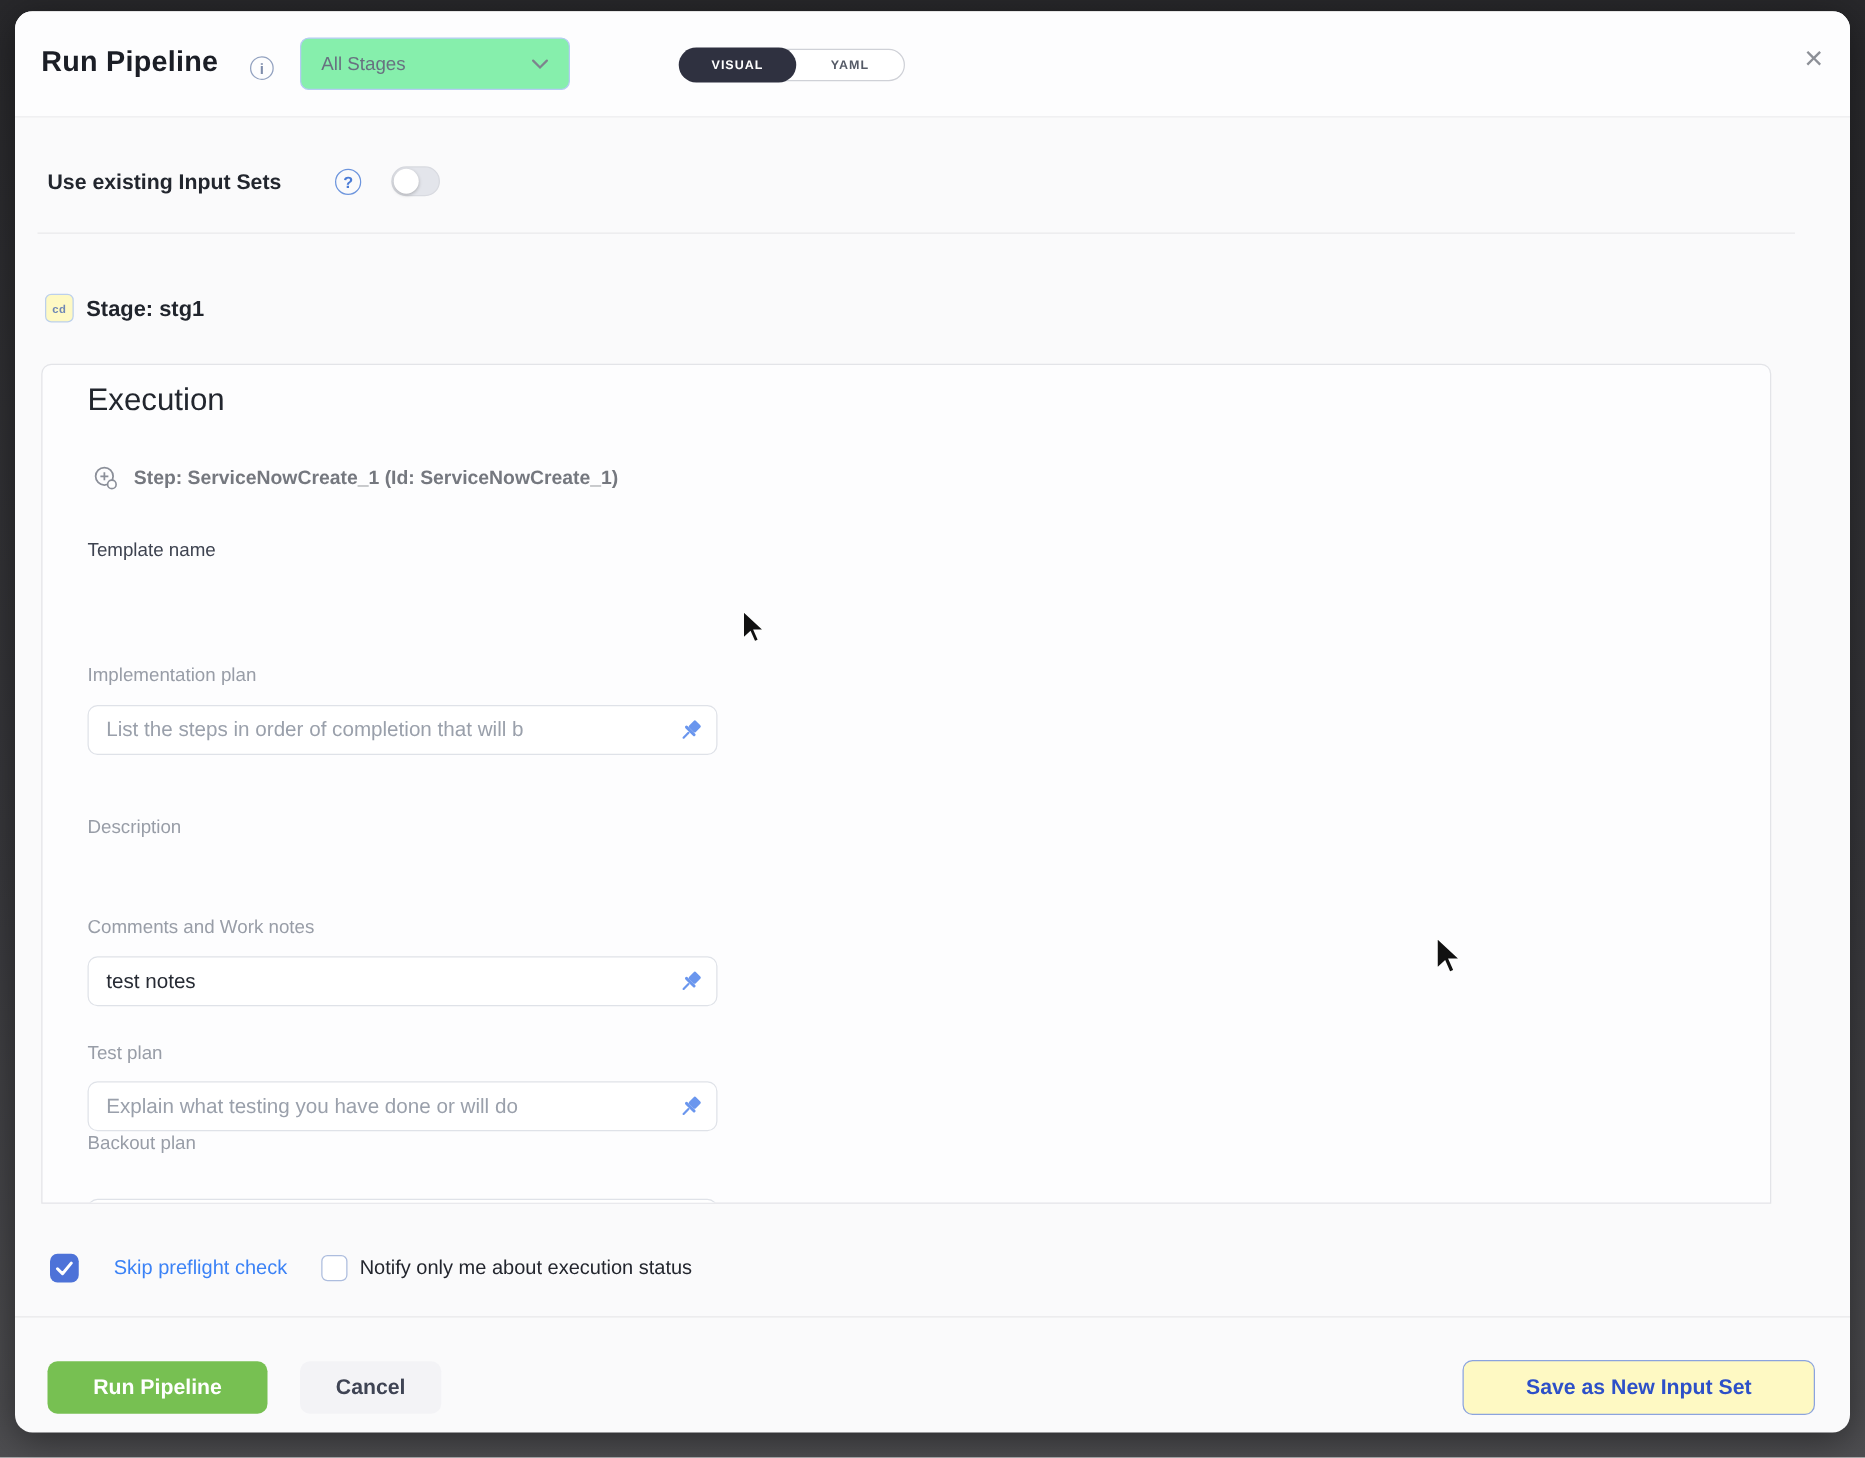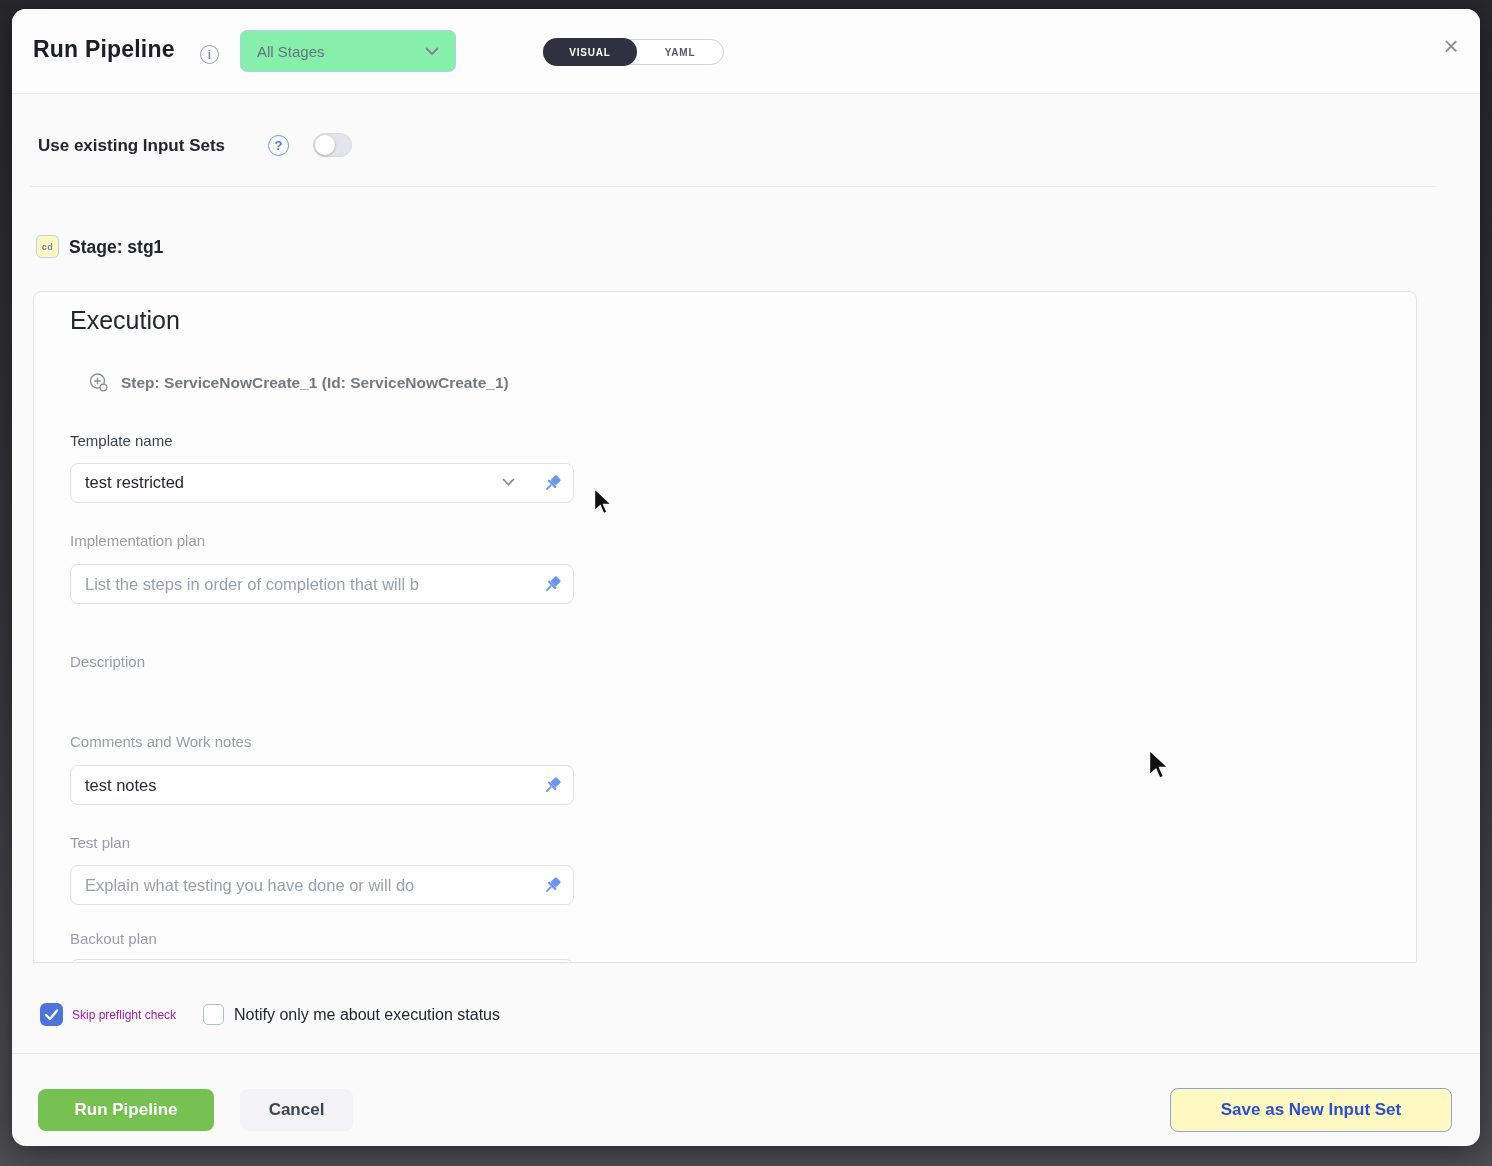--- a/index.html
+++ b/index.html
@@ -75,21 +75,21 @@
     display: flex; align-items: center; justify-content: center; letter-spacing: .5px;
   }
   .stage-label { position: absolute; left: 57px; top: 228px; font-size: 17.5px; font-weight: bold; color: #20242c; }
   
   .card {
     position: absolute; left: 21px; top: 282px; width: 1384px; height: 672px;
     background: #fdfdfe; border: 1px solid #e3e4e8; border-top-left-radius: 8px; border-top-right-radius: 8px;
     overflow: hidden;
   }
   .card-title { position: absolute; left: 36px; top: 14px; font-size: 25px; font-weight: normal; color: #22262e; }
-  .step-row { position: absolute; left: 54px; top: 80px; display: flex; align-items: center; gap: 12px; }
+  .step-row { position: absolute; left: 40px; top: 80px; display: flex; align-items: center; gap: 12px; }
   .step-text { font-size: 15.5px; font-weight: bold; color: #75787f; }
   .fld-label { position: absolute; left: 36px; font-size: 15px; color: #989da7; }
   .fld-label.dark { color: #3e4350; }
   .fld-box {
     position: absolute; left: 36px; width: 504px; height: 40px;
     background: #ffffff; border: 1px solid #dfe2e8; border-radius: 8px;
   }
   .fld-box input {
     position: absolute; left: 0; top: 0; width: 452px; height: 38px;
     border: none; outline: none; background: transparent;
@@ -103,21 +103,21 @@
   .chev { position: absolute; right: 58px; top: 14px; }
   .pin { position: absolute; right: 10px; top: 9px; width: 22px; height: 22px; cursor: pointer; }
   .select-box { cursor: pointer; }
   
   .cb-row { position: absolute; top: 994px; left: 28px; display: flex; align-items: center; }
   .checkbox {
     width: 23px; height: 23px; border-radius: 6px; cursor: pointer; position: relative; flex: none;
   }
   .checkbox.checked { background: #4d72d8; }
   .checkbox.unchecked { width: 21px; height: 21px; background: #ffffff; border: 1.6px solid #adbdde; border-radius: 5px; }
-  .cb-label-blue { margin-left: 9px; font-size: 12px; color: #a21caf; }
+  .cb-label-blue { margin-left: 28px; font-size: 16px; color: #3b82f6; }
   .cb-label-dark { margin-left: 10px; font-size: 16px; color: #23262e; }
   .gap { width: 27px; flex: none; }
   .divider3 { position: absolute; left: 0; right: 0; top: 1044px; height: 1px; background: #e7e7ea; }
   .btn { position: absolute; height: 42px; border-radius: 8px; font-family: "Liberation Sans", sans-serif;
          font-size: 17px; font-weight: bold; cursor: pointer; border: none; }
   .btn-run { left: 26px; top: 1080px; width: 176px; background: #77c052; color: #ffffff; }
   .btn-cancel { left: 228px; top: 1080px; width: 113px; background: #f3f3f6; color: #3f4454; }
   .btn-save { left: 1158px; top: 1079px; width: 282px; height: 44px; background: #fef9c3;
               border: 1.5px solid #8ba3de; color: #2d50c8; }
   
@@ -163,33 +163,20 @@
       <svg width="21" height="21" viewBox="0 0 21 21">
         <circle cx="9.5" cy="9" r="7" fill="none" stroke="#8b8f99" stroke-width="1.4"></circle>
         <line x1="9.5" y1="5.8" x2="9.5" y2="12.2" stroke="#8b8f99" stroke-width="1.4"></line>
         <line x1="6.3" y1="9" x2="12.7" y2="9" stroke="#8b8f99" stroke-width="1.4"></line>
         <circle cx="15.5" cy="15.5" r="3.4" fill="#ffffff" stroke="#8b8f99" stroke-width="1.3"></circle>
       </svg>
       <span class="step-text">Step: ServiceNowCreate_1 (Id: ServiceNowCreate_1)</span>
     </div>
 
     <div class="fld-label dark" style="top:140px">Template name</div>
-    <div class="fld-box select-box" style="top:171px">
-      <span class="value-text">test restricted</span>
-      <svg class="chev" width="13" height="9" viewBox="0 0 13 9">
-          <polyline points="1.5,1.5 6.5,6.5 11.5,1.5" fill="none" stroke="#80858f" stroke-width="1.6" stroke-linecap="round"></polyline>
-        </svg>
-      <svg class="pin" viewBox="0 0 20 20">
-          <g transform="rotate(45 10 10)" fill="#6a96ee">
-            <rect x="6.6" y="1.6" width="6.8" height="7" rx="1.2"></rect>
-            <rect x="5" y="8.6" width="10" height="2.2" rx="1.1"></rect>
-            <rect x="9.2" y="10.8" width="1.6" height="6.6" rx="0.8"></rect>
-          </g>
-        </svg>
-    </div>
 
     <div class="fld-label" style="top:240px">Implementation plan</div>
     <div class="fld-box" style="top:272px">
       <input type="text" placeholder="List the steps in order of completion that will b" style="">
       <svg class="pin" viewBox="0 0 20 20">
           <g transform="rotate(45 10 10)" fill="#6a96ee">
             <rect x="6.6" y="1.6" width="6.8" height="7" rx="1.2"></rect>
             <rect x="5" y="8.6" width="10" height="2.2" rx="1.1"></rect>
             <rect x="9.2" y="10.8" width="1.6" height="6.6" rx="0.8"></rect>
           </g>
@@ -215,21 +202,21 @@
       <input type="text" placeholder="Explain what testing you have done or will do" style="">
       <svg class="pin" viewBox="0 0 20 20">
           <g transform="rotate(45 10 10)" fill="#6a96ee">
             <rect x="6.6" y="1.6" width="6.8" height="7" rx="1.2"></rect>
             <rect x="5" y="8.6" width="10" height="2.2" rx="1.1"></rect>
             <rect x="9.2" y="10.8" width="1.6" height="6.6" rx="0.8"></rect>
           </g>
         </svg>
     </div>
 
-    <div class="fld-label" style="top:638px">Backout plan</div>
+    <div class="fld-label" style="top:614px">Backout plan</div>
     <div class="fld-box" style="top:667px"></div>
   </div>
 
   <div class="cb-row">
     <div class="checkbox checked">
       <svg width="23" height="23" viewBox="0 0 23 23">
           <polyline points="6,12 10,16 17,7.5" fill="none" stroke="#ffffff" stroke-width="2.4" stroke-linecap="round" stroke-linejoin="round"></polyline>
         </svg>
     </div>
     <span class="cb-label-blue">Skip preflight check</span>

